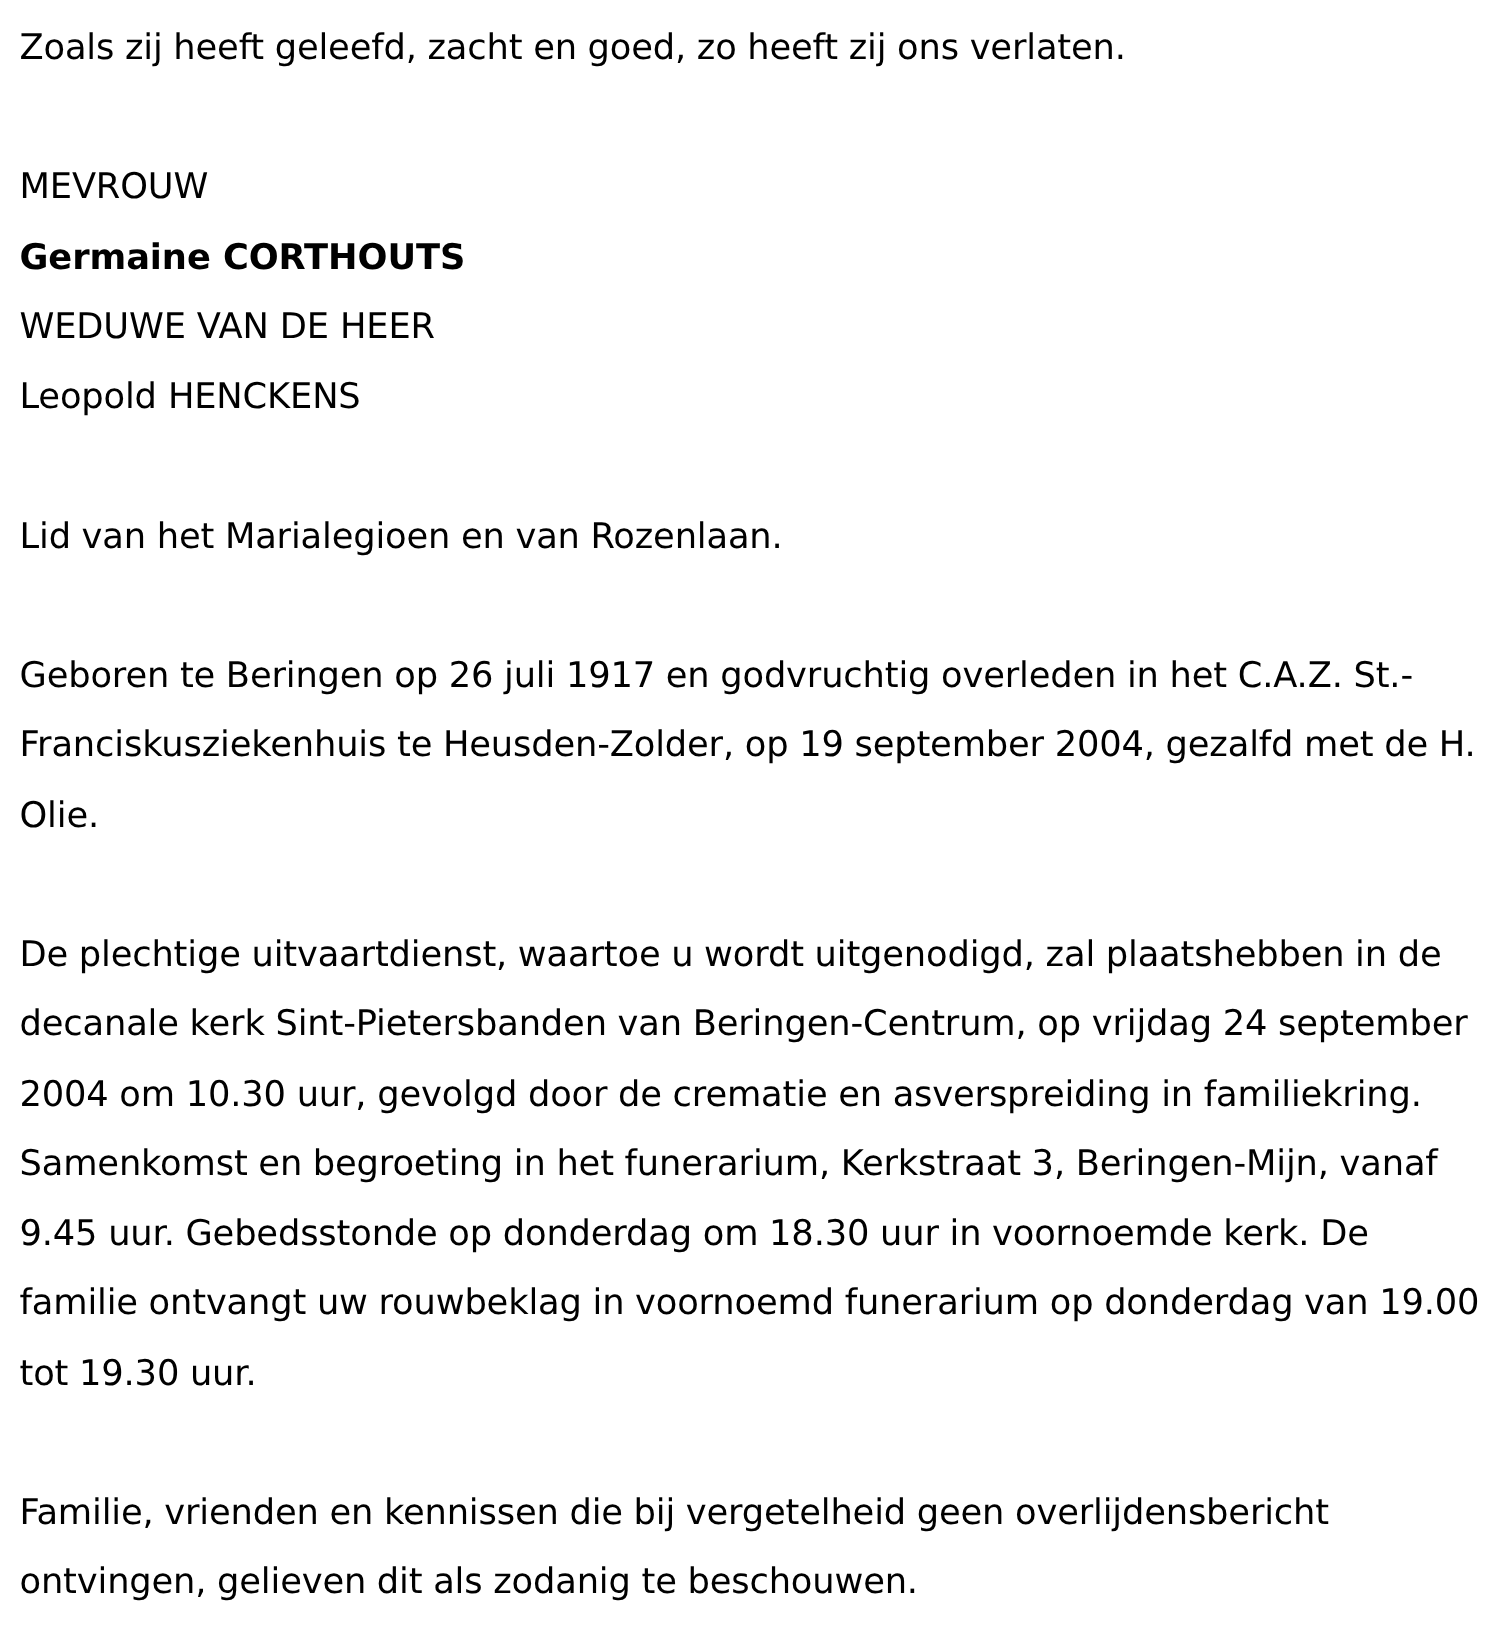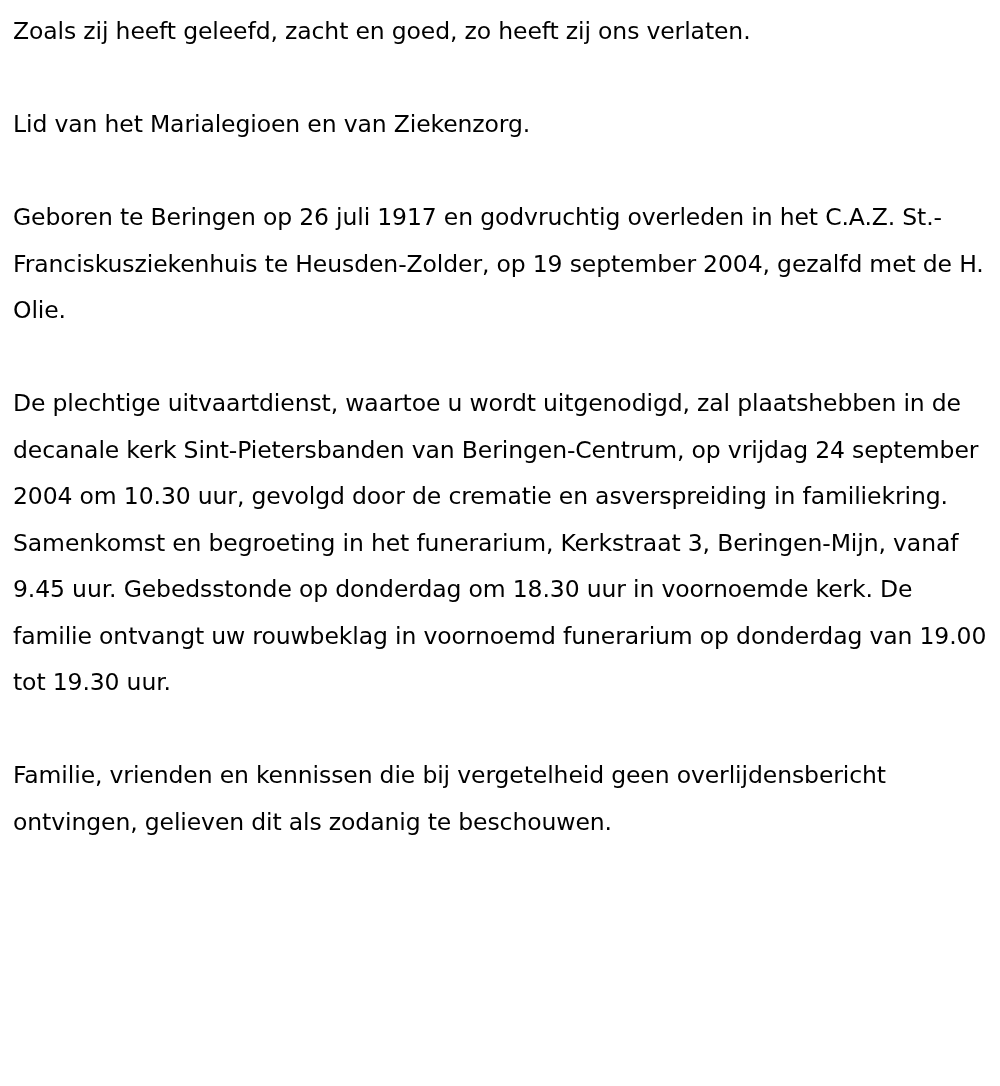--- a/index.html
+++ b/index.html
@@ -53,22 +53,28 @@
     margin: 0 0 46.5px 0;
   }
 </style>
 </head>
 <body>
 
 <div class="notice">
 
   <p class="para">Zoals zij heeft geleefd, zacht en goed, zo heeft zij ons verlaten.</p>
 
+  <div class="name-block">
+    <div class="line">MEVROUW</div>
+    <div class="line bold">Germaine CORTHOUTS</div>
+    <div class="line">WEDUWE VAN DE HEER</div>
+    <div class="line">Leopold HENCKENS</div>
+  </div>
 
-  <p class="para">Lid van het Marialegioen en van Ziekenzorg.</p>
+  <p class="para">Lid van het Marialegioen en van Rozenlaan.</p>
 
   <p class="para">Geboren te Beringen op 26 juli 1917 en godvruchtig overleden in het C.A.Z. St.-Franciskusziekenhuis te Heusden-Zolder, op 19 september 2004, gezalfd met de H. Olie.</p>
 
   <p class="para">De plechtige uitvaartdienst, waartoe u wordt uitgenodigd, zal plaatshebben in de decanale kerk Sint-Pietersbanden van Beringen-Centrum, op vrijdag 24 september 2004 om 10.30 uur, gevolgd door de crematie en asverspreiding in familiekring. Samenkomst en begroeting in het funerarium, Kerkstraat 3, Beringen-Mijn, vanaf 9.45 uur. Gebedsstonde op donderdag om 18.30 uur in voornoemde kerk. De familie ontvangt uw rouwbeklag in voornoemd funerarium op donderdag van 19.00 tot 19.30 uur.</p>
 
 
   <p class="para">Familie, vrienden en kennissen die bij vergetelheid geen overlijdensbericht ontvingen, gelieven dit als zodanig te beschouwen.</p>
 
 </div>
 

